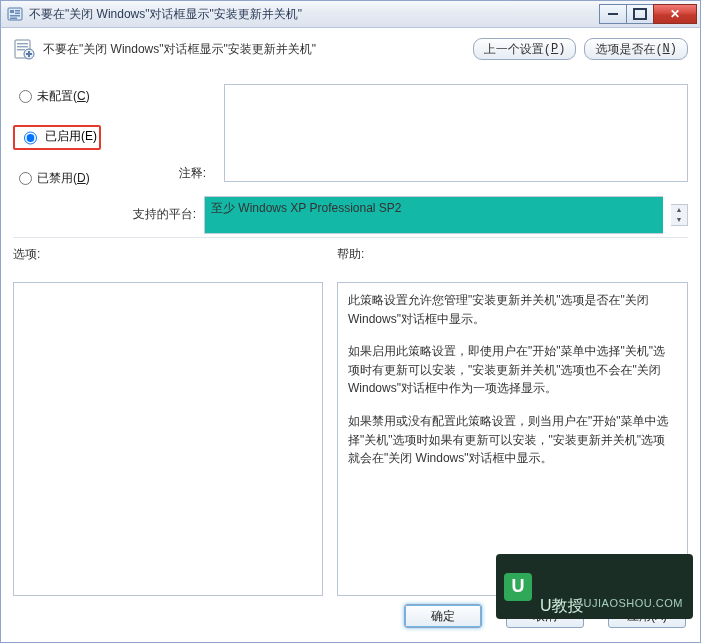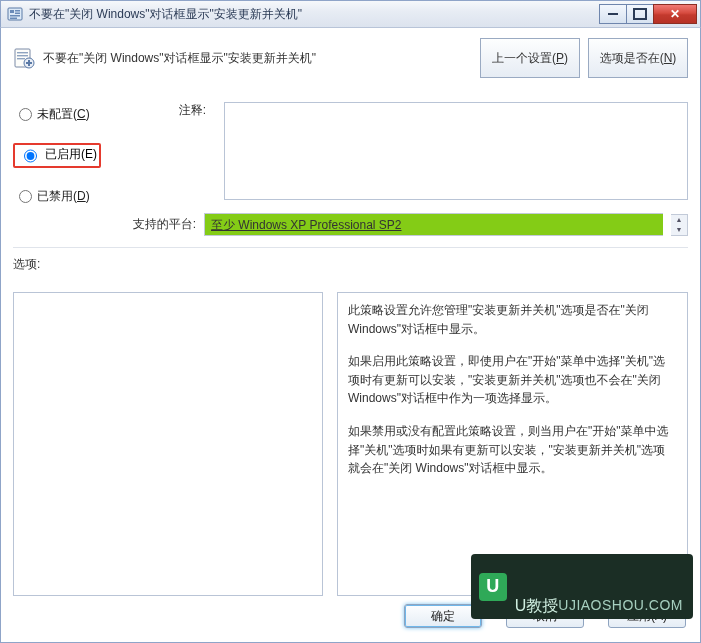--- a/index.html
+++ b/index.html
@@ -60,28 +60,29 @@
     border-bottom:1px solid #8fa4c8;
     background:#fff;
     padding: 10px 12px 6px 12px;
     display:flex; flex-direction:column;
   }
 
   .header-row { display:flex; align-items:center; gap:8px; margin-bottom:14px; }
   .header-icon { width:22px; height:22px; display:flex; align-items:center; justify-content:center; }
   .header-title { flex:1; font-size:12px; color:#333; }
   .nav-btn {
-    min-width:100px; height:40px;
+    min-width:100px; height:22px;
     border:1px solid #9aaac2;
-    border-radius:0;
+    border-radius:9px;
     background: linear-gradient(to bottom,#fdfefe,#e6ecf4);
     font-size:12px;
     color:#333;
     display:flex; align-items:center; justify-content:center;
     padding:0 10px;
+    font-family:Liberation Mono, monospace;
   }
   .nav-btn .hotkey { text-decoration: underline; }
 
   
   .config-area {
     display:flex; gap:18px;
     margin-top:10px;
     height:98px;
   }
   .radio-col { width:105px; display:flex; flex-direction:column; gap:20px; padding-top:4px; padding-left:6px; }
@@ -89,40 +90,40 @@
   .radio-row input { margin:0; }
   .radio-row .hotkey { text-decoration: underline; }
   .highlight-box {
     border:2px solid #e53a2e;
     border-radius:2px;
     padding:1px 0 3px 4px;
     margin-left:-6px;
     display:flex; gap:5px;
     width:88px;
   }
-  .mid-label-col { width:70px; display:flex; flex-direction:column; justify-content:flex-start; align-items:flex-end; color:#333; }
+  .mid-label-col { width:70px; display:flex; flex-direction:column; justify-content:flex-end; align-items:flex-end; color:#333; }
   .comment-area {
     flex:1;
     border:1px solid #b9c4d6;
     background:#fff;
     resize:none;
     font-family:inherit; font-size:12px;
     padding:4px;
   }
 
   .platform-row {
-    display:flex; align-items:center; gap:8px; margin-top:12px;
+    display:flex; align-items:center; gap:8px; margin-top:20px;
     height:25px;
   }
   .platform-row .spacer { width:105px; }
   .platform-label { width:70px; text-align:right; color:#333; }
   .platform-field {
-    flex:1; height:23px;
+    flex:1; height:38px;
     border:1px solid #c2cad8; border-right:none;
-    padding:3px 6px; background:#84cc16; color:#333;text-decoration:underline;
+    padding:3px 6px; background:#14b8a6; color:#333;
   }
   .platform-scroll {
     width:17px; height:22px;
     border:1px solid #c2cad8; border-left:none;
     display:flex; flex-direction:column;
   }
   .platform-scroll .arrow {
     flex:1; display:flex; align-items:center; justify-content:center;
     background:#eef2f8; font-size:7px; color:#556;
   }
@@ -172,21 +173,21 @@
     display:flex; align-items:center; gap:8px;
     z-index:50;
     font-size:16px;
   }
   .watermark .u-badge {
     width:28px; height:28px; border-radius:4px; background:#2fa958;
     display:flex; align-items:center; justify-content:center;
     color:#fff; font-weight:bold; font-size:18px;
   }
   .watermark .w-text { display:flex; flex-direction:row; line-height:1.05;margin-top:40px; }
-  .watermark .w-sub { font-size:14px; letter-spacing:0.5px; color:#a6cfbf; }
+  .watermark .w-sub { font-size:11px; letter-spacing:0.5px; color:#a6cfbf; }
 
   
   .app-icon svg, .header-icon svg { display:block; }
 
   
   .col-box::-webkit-scrollbar { width:16px; }
   .col-box::-webkit-scrollbar-track { background:#eef2f8; border-left:1px solid #d2dae6; }
   .col-box::-webkit-scrollbar-thumb { background:#cfd9e6; border:1px solid #b9c4d6; }
 </style>
 </head>
@@ -267,20 +268,21 @@
     <div class="platform-scroll">
       <div class="arrow">▲</div>
       <div class="arrow">▼</div>
     </div>
   </div>
 
   <div class="divider"></div>
 
   <div class="columns-header">
     <div class="col-h-left">选项:</div>
+    <div class="col-h-right">帮助:</div>
   </div>
 
   <div class="columns">
     <div class="col-box col-left"></div>
     <div class="col-box col-right">
       <p>此策略设置允许您管理"安装更新并关机"选项是否在"关闭 Windows"对话框中显示。</p>
       <p>如果启用此策略设置，即使用户在"开始"菜单中选择"关机"选项时有更新可以安装，"安装更新并关机"选项也不会在"关闭 Windows"对话框中作为一项选择显示。</p>
       <p>如果禁用或没有配置此策略设置，则当用户在"开始"菜单中选择"关机"选项时如果有更新可以安装，"安装更新并关机"选项就会在"关闭 Windows"对话框中显示。</p>
     </div>
   </div>

